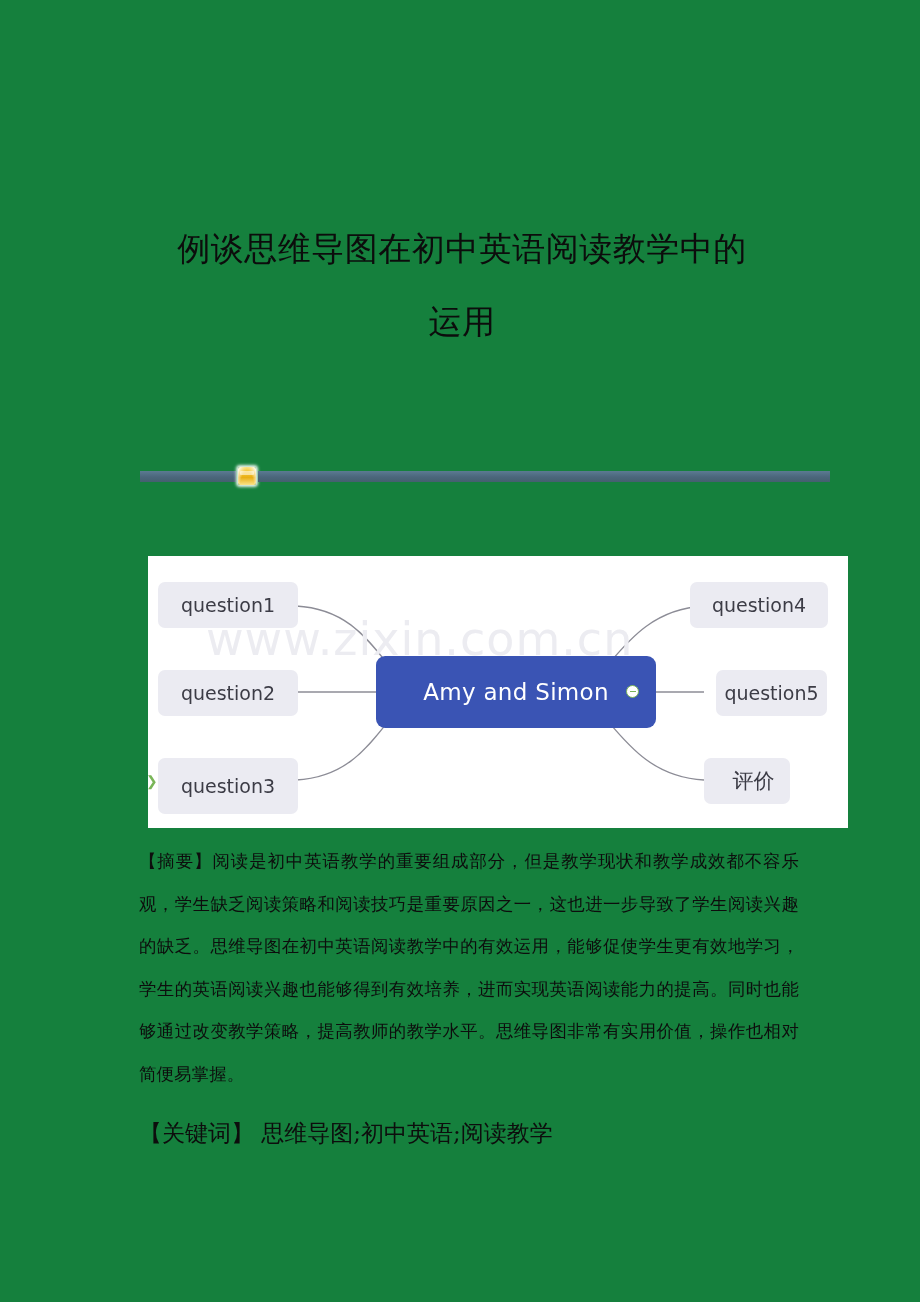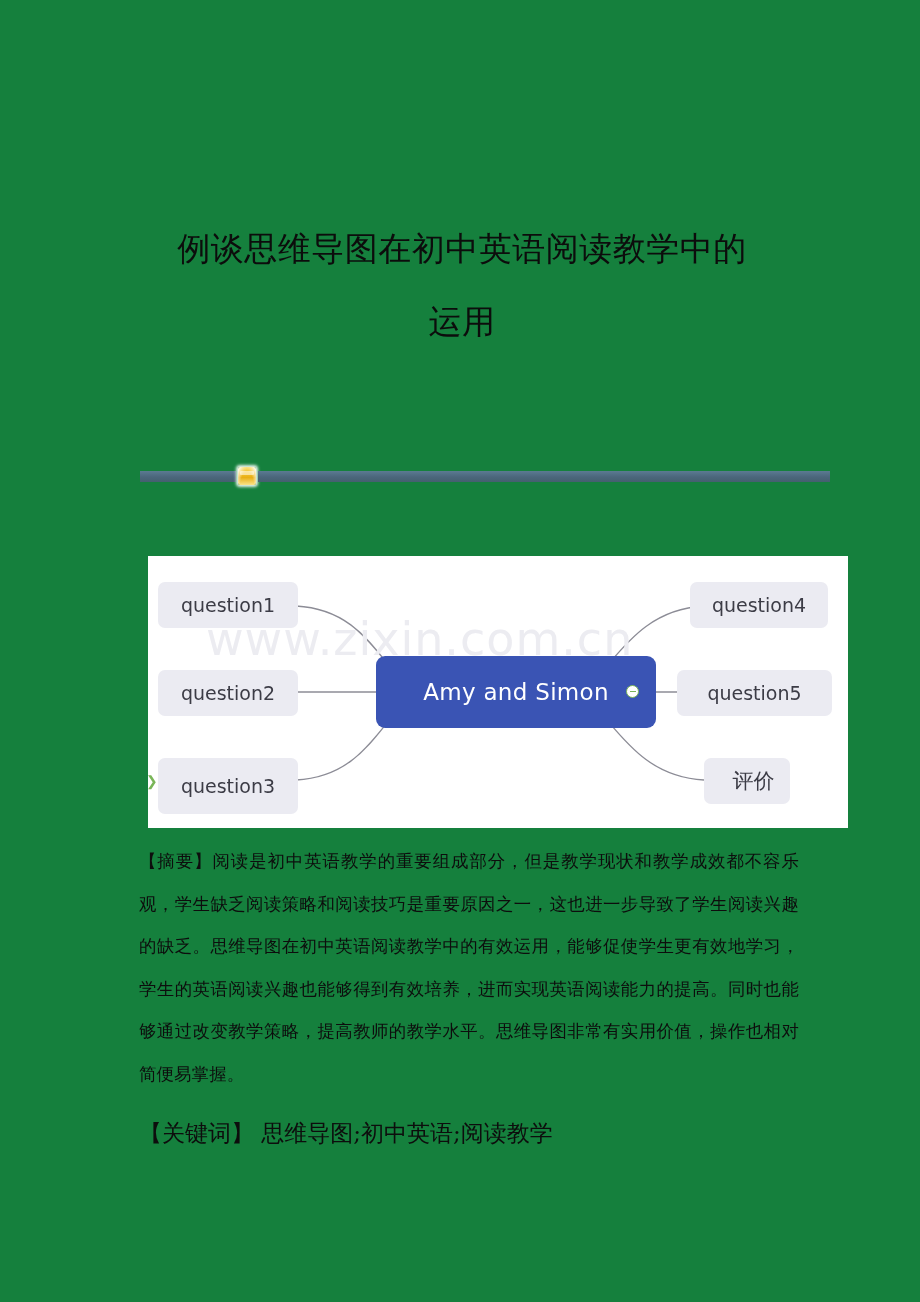--- a/index.html
+++ b/index.html
@@ -221,21 +221,21 @@
 
     <div class="node center" style="left:228px; top:100px; width:280px; height:72px;">
       <span>Amy and Simon</span>
     </div>
 
     <div class="collapse-dot" style="left:478px; top:129px;"></div>
 
     <div class="node" style="left:542px; top:26px;  width:138px; height:46px;">
       <span>question4</span>
     </div>
-    <div class="node" style="left:529px; top:114px; width:155px; height:46px;">
+    <div class="node" style="left:568px; top:114px; width:111px; height:46px;">
       <span>question5</span>
     </div>
     <div class="node cjk" style="left:556px; top:202px; width:86px; height:46px;padding-left:13px;">
       <span>评价</span>
     </div>
   </div>
 
   <div class="body-text">【摘要】阅读是初中英语教学的重要组成部分，但是教学现状和教学成效都不容乐观，学生缺乏阅读策略和阅读技巧是重要原因之一，这也进一步导致了学生阅读兴趣的缺乏。思维导图在初中英语阅读教学中的有效运用，能够促使学生更有效地学习，学生的英语阅读兴趣也能够得到有效培养，进而实现英语阅读能力的提高。同时也能够通过改变教学策略，提高教师的教学水平。思维导图非常有实用价值，操作也相对简便易掌握。</div>
 
   <div class="kw">【关键词】  思维导图;初中英语;阅读教学</div>

